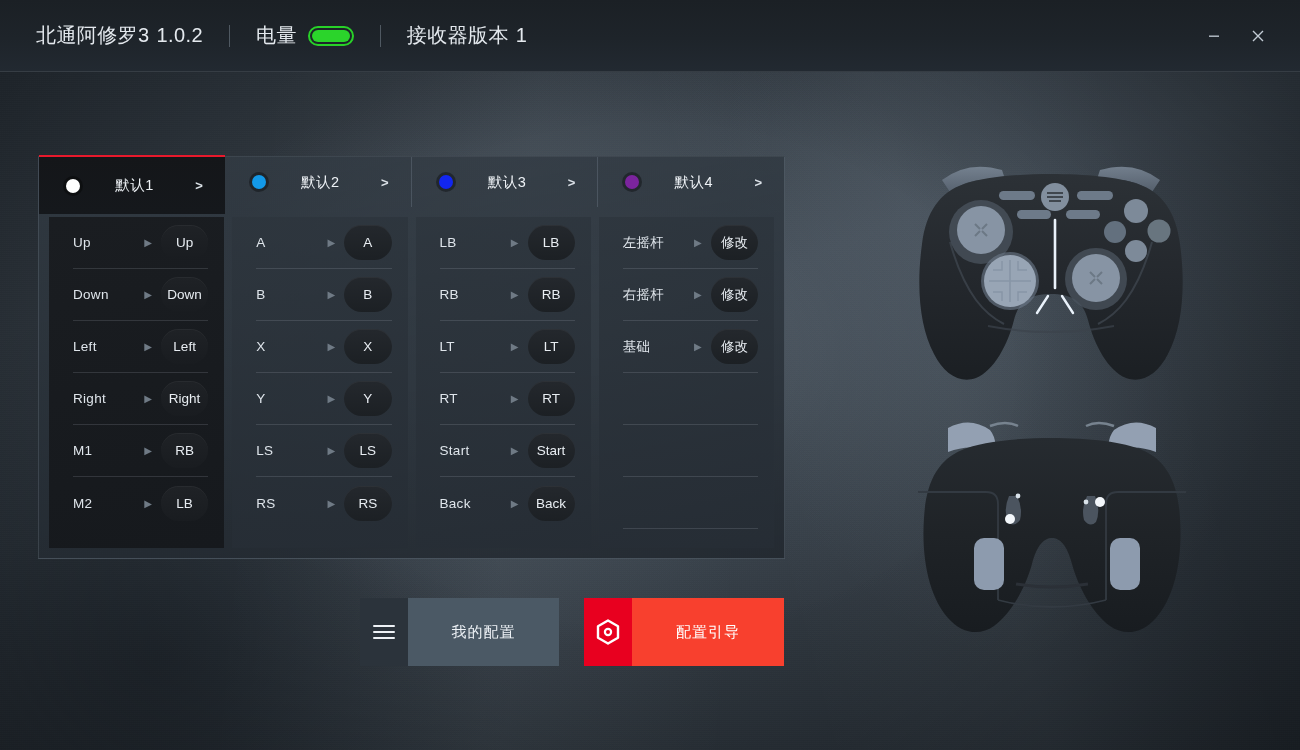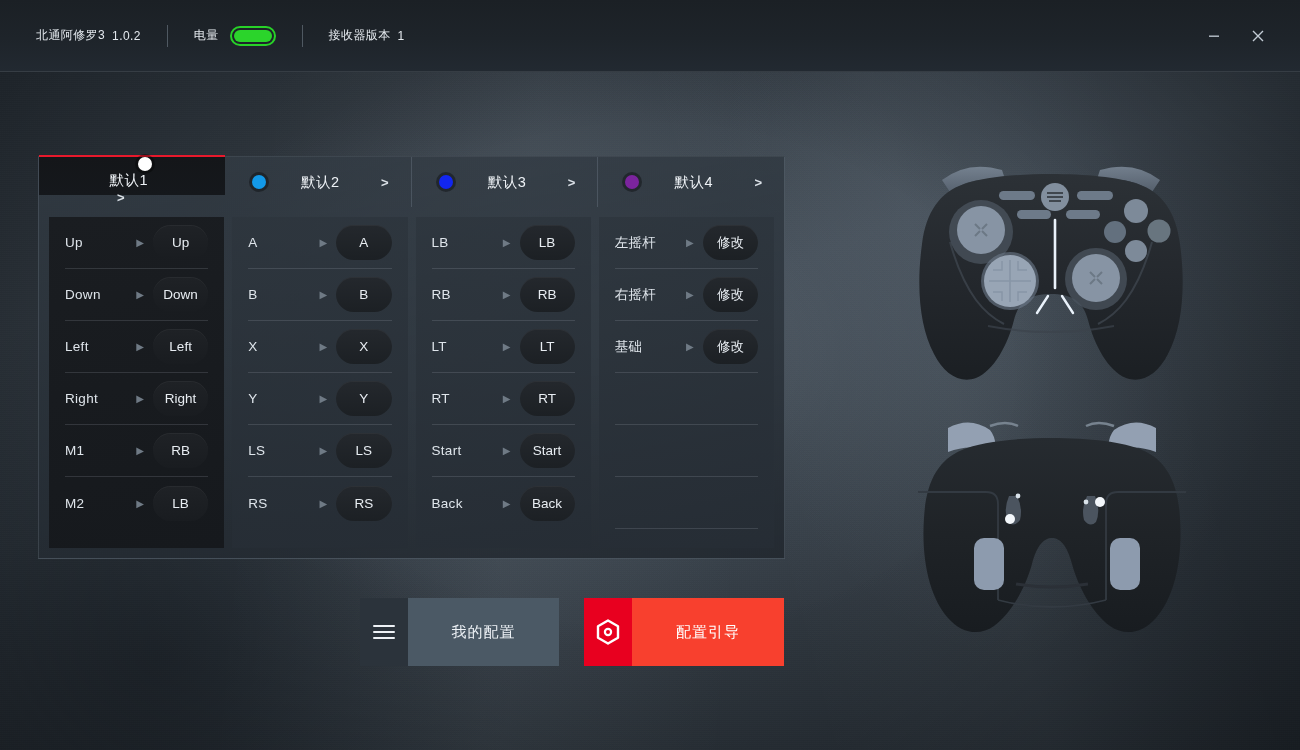--- a/index.html
+++ b/index.html
@@ -46,21 +46,21 @@
   .titlebar {
     position: absolute; top: 0; left: 0;
     width: 1300px; height: 72px;
     background: linear-gradient(180deg, #1b2025 0%, #1e242a 55%, #222931 100%);
     border-bottom: 1px solid rgba(150,165,180,0.22);
     display: flex; align-items: center;
     z-index: 20;
   }
   .tb-left { display: flex; align-items: center; padding-left: 36px; flex: 1; }
   .tb-item {
-    color: #e4e9ee; font-size: 12px; letter-spacing: .4px;
+    color: #e4e9ee; font-size: 20px; letter-spacing: .4px;
     display: flex; align-items: center; white-space: nowrap;
   }
   .tb-sep { width: 1px; height: 22px; background: rgba(160,175,190,0.38); margin: 0 26px; }
   .batt-label { margin-right: 11px; }
   .battery {
     width: 46px; height: 20px; border-radius: 10px;
     border: 2px solid #28d228; display: flex; align-items: center;
     padding: 2px; position: relative;
   }
   .battery-fill { height: 100%; width: 100%; border-radius: 8px; background: #2bd42b; }
@@ -84,23 +84,22 @@
   .tab {
     flex: 1; display: flex; align-items: center;
     position: relative;
     border-right: 1px solid rgba(160,175,190,0.22);
   }
   .tab:last-child { border-right: none; }
   .tab.active {
     background: linear-gradient(180deg, #141619 0%, #15181c 100%);
     border-top: 2px solid #e8192c;
     margin-top: -2px;
-    height: 40px;
+    height: 59px;
     border-right: none;
-    flex-direction: column;
   }
   .tab-dot {
     width: 14px; height: 14px; border-radius: 50%;
     margin-left: 27px; flex: none;
     box-shadow: 0 0 0 3px rgba(0,0,0,0.35);
   }
   .tab-label {
     flex: 1; text-align: center; color: #eef2f6; font-size: 14.5px;
     letter-spacing: .5px; margin-left: -6px;
   }
@@ -111,20 +110,21 @@
     flex: 1;
     background: linear-gradient(170deg, rgba(45,53,61,0.78) 0%, rgba(38,45,53,0.86) 100%);
     padding: 0 16px;
   }
   .col.col-active {
     background: linear-gradient(170deg, #1a1d21 0%, #16191d 100%);
   }
   .row {
     height: 52px; display: flex; align-items: center;
     border-bottom: 1px solid rgba(190,200,212,0.16);
+    margin-left: 8px;
   }
   .row:last-child { border-bottom: none; }
   .row-label {
     color: #dfe5eb; font-size: 13.5px; width: 62px; flex: none;
     letter-spacing: .3px; white-space: nowrap;
   }
   .row-arrow { color: #6f7a85; font-size: 10px; width: 26px; flex: none; text-align: center; }
   .row-btn {
     flex: 1; height: 35px; border-radius: 18px;
     background: linear-gradient(180deg, #24282d 0%, #1c2024 100%);

